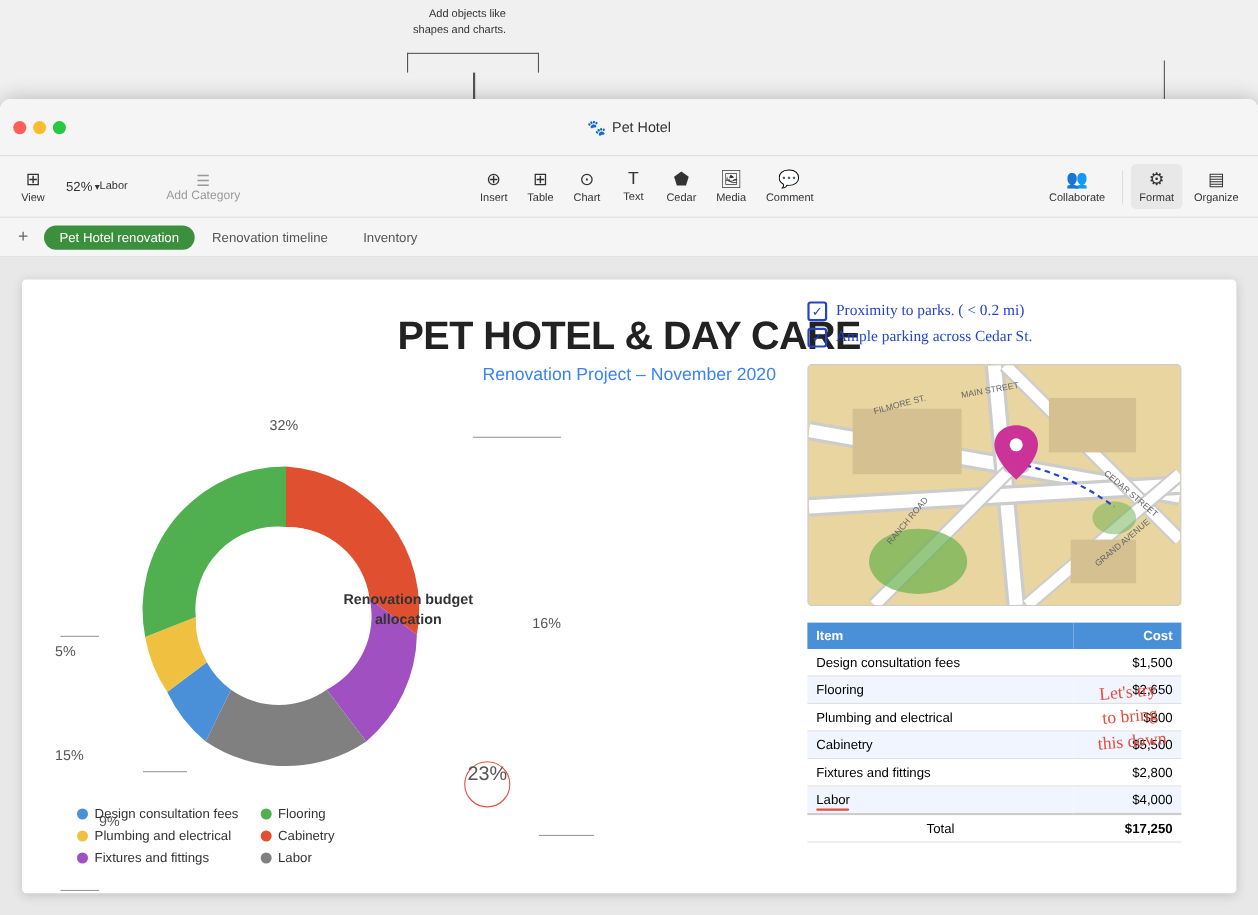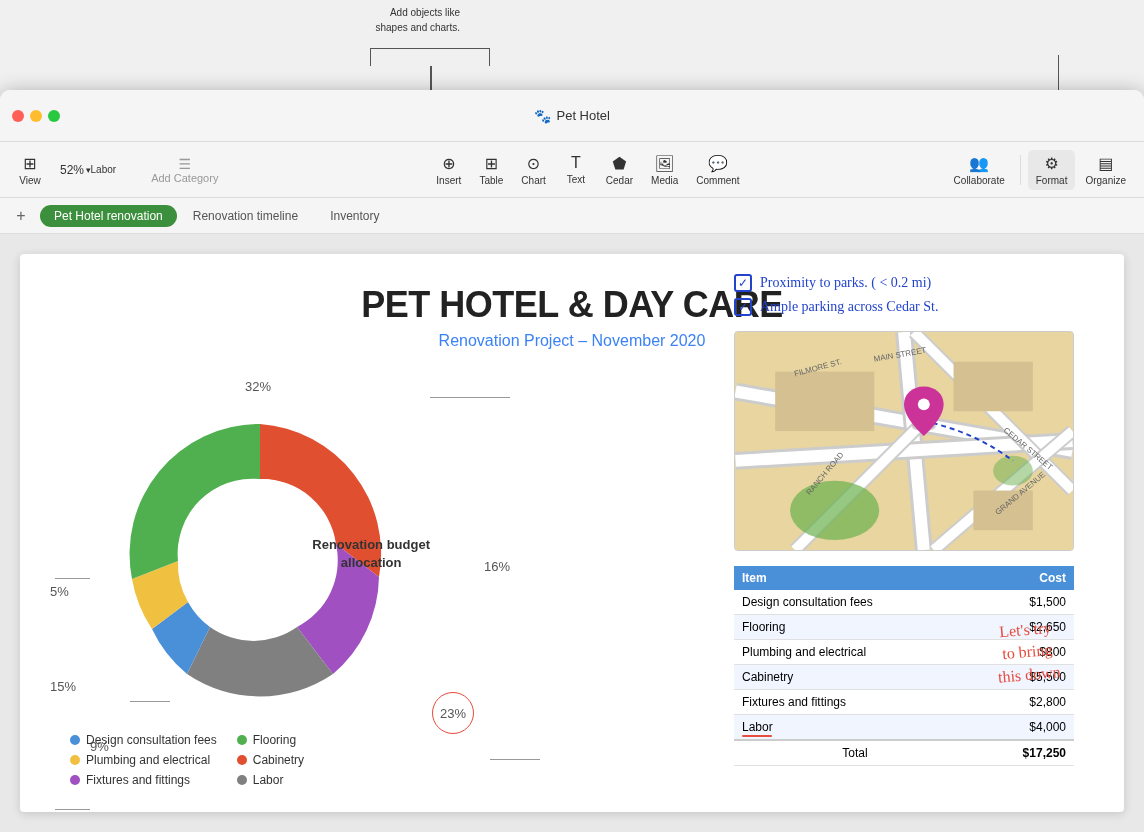--- a/index.html
+++ b/index.html
@@ -230,30 +230,29 @@
     .donut-pct-9 {
       position: absolute;
       bottom: 40px;
       left: 30px;
       font-size: 13px;
       color: #555;
     }
     .donut-pct-23 {
       position: absolute;
       bottom: 60px;
-      right: 6px;
-      font-size: 13px;
+      right: 16px;
+      font-size: 18px;
       color: #555;
       background: white;
       border: 1.5px solid #e74c3c;
       border-radius: 50%;
       width: 42px;
       height: 42px;
       display: flex;
-      align-items: center;
       justify-content: center;
     }
     .donut-line-32 {
       position: absolute;
       top: 18px;
       left: 185px;
       width: 80px;
       height: 1px;
       background: #999;
     }

